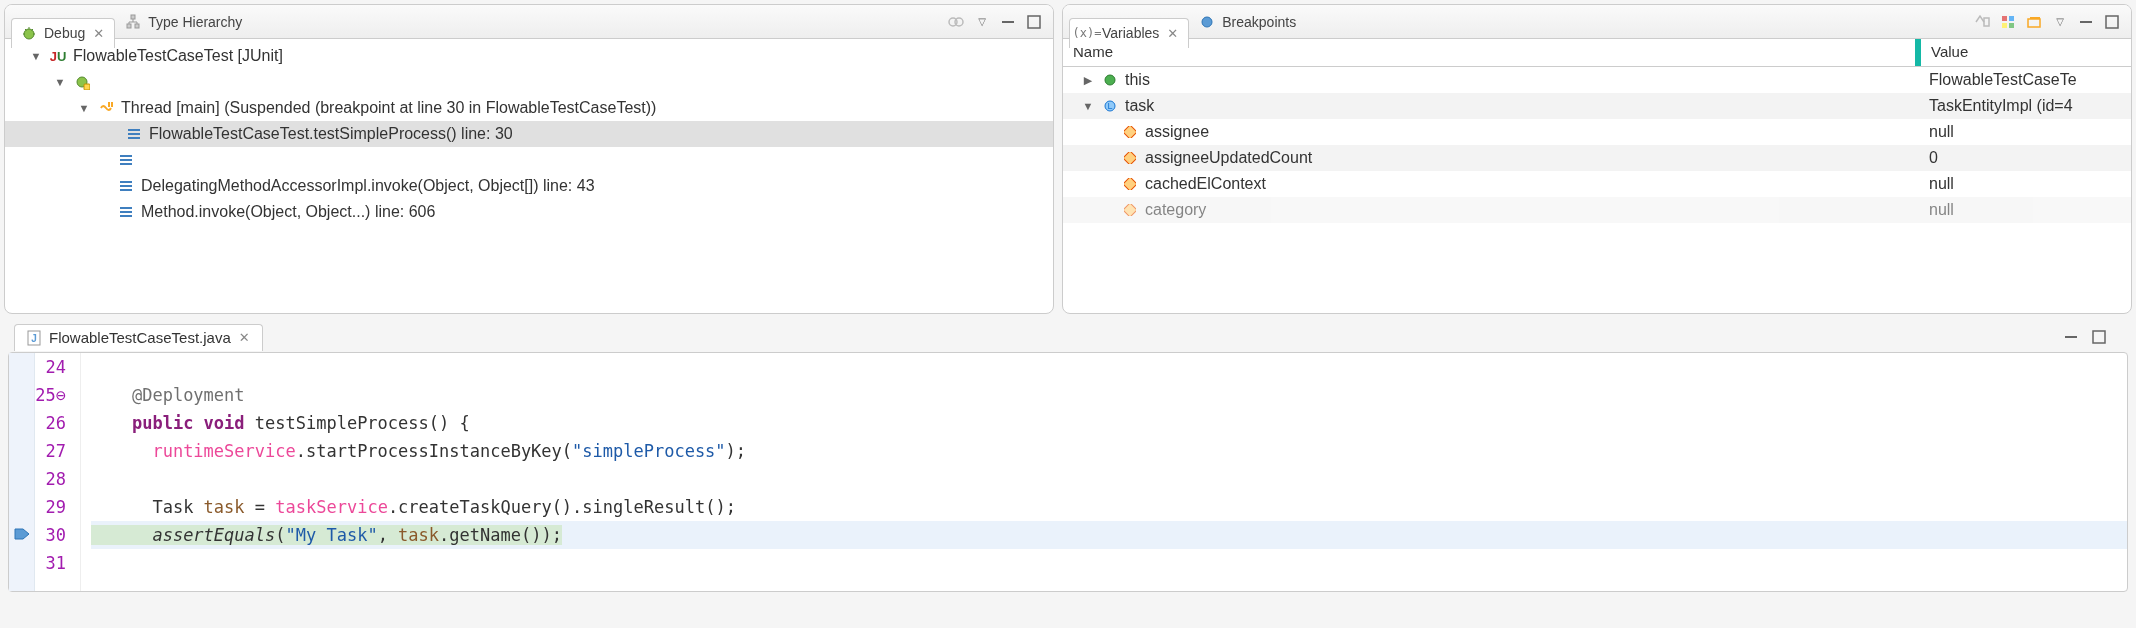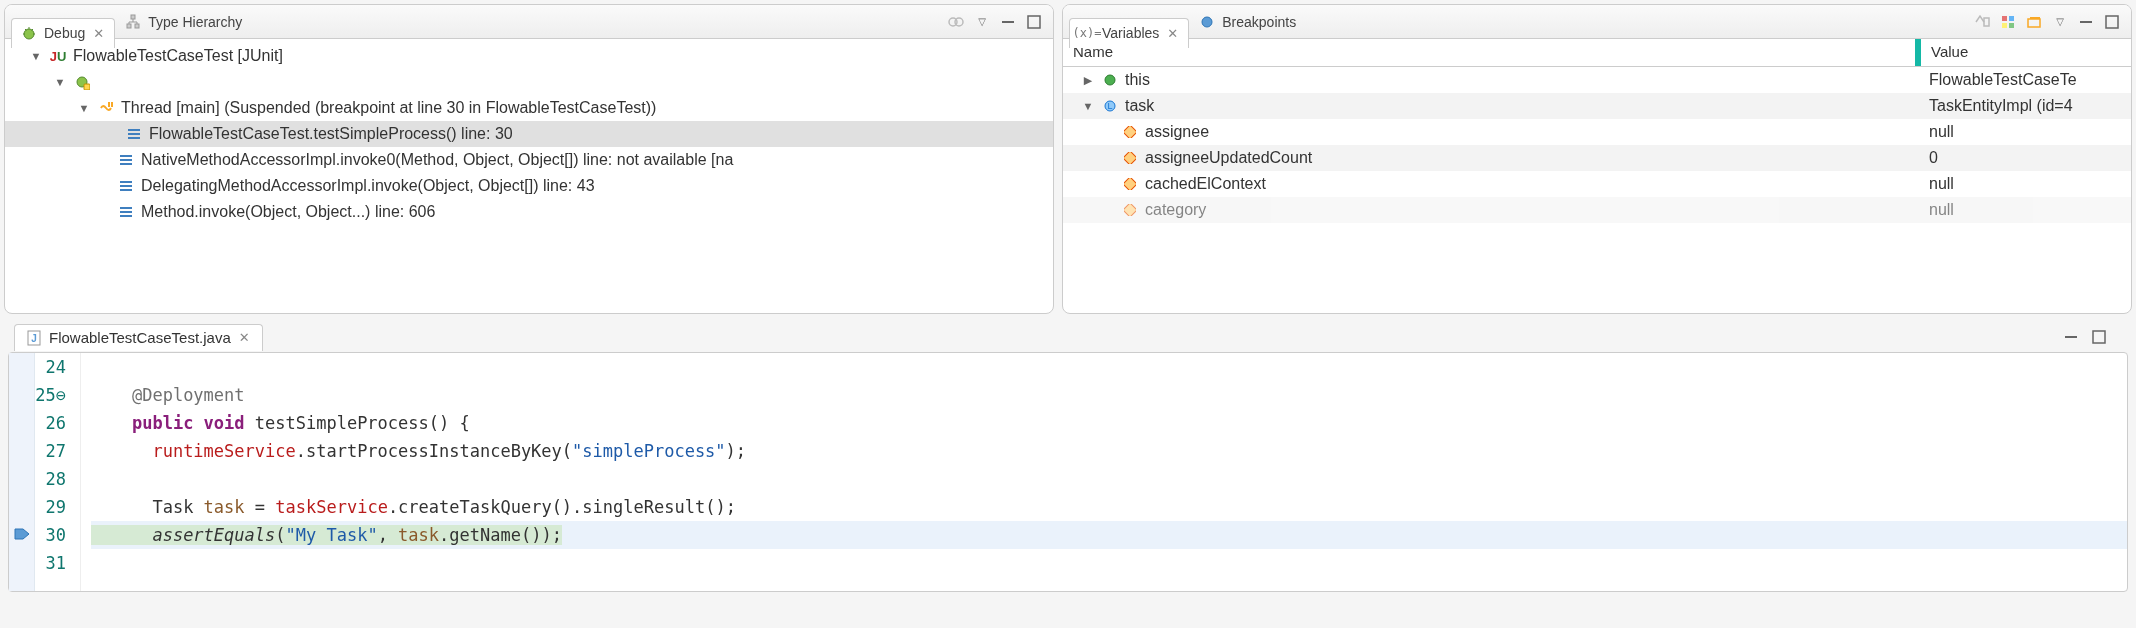--- a/index.html
+++ b/index.html
@@ -135,21 +135,21 @@
   height: 240px;
   display: flex;
   font-family: "Menlo", "Monaco", monospace;
   font-size: 17px;
   line-height: 28px;
 }
 .gutter {
   width: 72px;
   background: #fff;
   border-right: 1px solid #eee;
-  color: #0f766e;
+  color: #a21caf;
   text-align: right;
   padding-right: 8px;
   position: relative;
 }
 .gutter .ln { height: 28px; padding-right: 6px; }
 .gutter .marker-col { position: absolute; left: 0; top: 0; width: 26px; height: 100%; background: #eef3fb; border-right: 1px solid #e0e8f0; }
 .gutter .ln span.num { position: relative; z-index: 2; }
 .bp-marker {
   position: absolute;
   left: 4px;
@@ -157,21 +157,21 @@
   height: 18px;
   z-index: 3;
 }
 .code-lines { flex: 1; padding-left: 10px; }
 .code-lines .line { height: 28px; white-space: pre; }
 .hl-line { background: #d6ead4; display: inline; }
 .cur-line-bg { background: #eaf2fb; display: block; }
 
 .tok-ann { color: #707070; }
 .tok-kw { color: #8a1f7b; font-weight: bold; }
-.tok-field { color: #b91c1c; }
+.tok-field { color: #ec4899; }
 .tok-str { color: #1e5aa8; }
 .tok-local { color: #8a5a2b; }
 .tok-assert { font-style: italic; }
 
 .small-tri { font-size: 10px; color: #666; }
 
 svg { display: block; }
 </style>
 </head>
 <body>
@@ -271,21 +271,20 @@
       </div>
       <div class="tree-row">
         <span class="indent" style="width:98px"></span>
         <span class="node-icon stack-icon">
           <svg width="16" height="16" viewBox="0 0 16 16">
               <rect x="2" y="3" width="12" height="2" fill="#3f7fbf"></rect>
               <rect x="2" y="7" width="12" height="2" fill="#3f7fbf"></rect>
               <rect x="2" y="11" width="12" height="2" fill="#3f7fbf"></rect>
             </svg>
         </span>
-        <span>NativeMethodAccessorImpl.invoke0(Method, Object, Object[]) line: not available [na</span>
       </div>
       <div class="tree-row">
         <span class="indent" style="width:98px"></span>
         <span class="node-icon stack-icon">
           <svg width="16" height="16" viewBox="0 0 16 16">
               <rect x="2" y="3" width="12" height="2" fill="#3f7fbf"></rect>
               <rect x="2" y="7" width="12" height="2" fill="#3f7fbf"></rect>
               <rect x="2" y="11" width="12" height="2" fill="#3f7fbf"></rect>
             </svg>
         </span>

